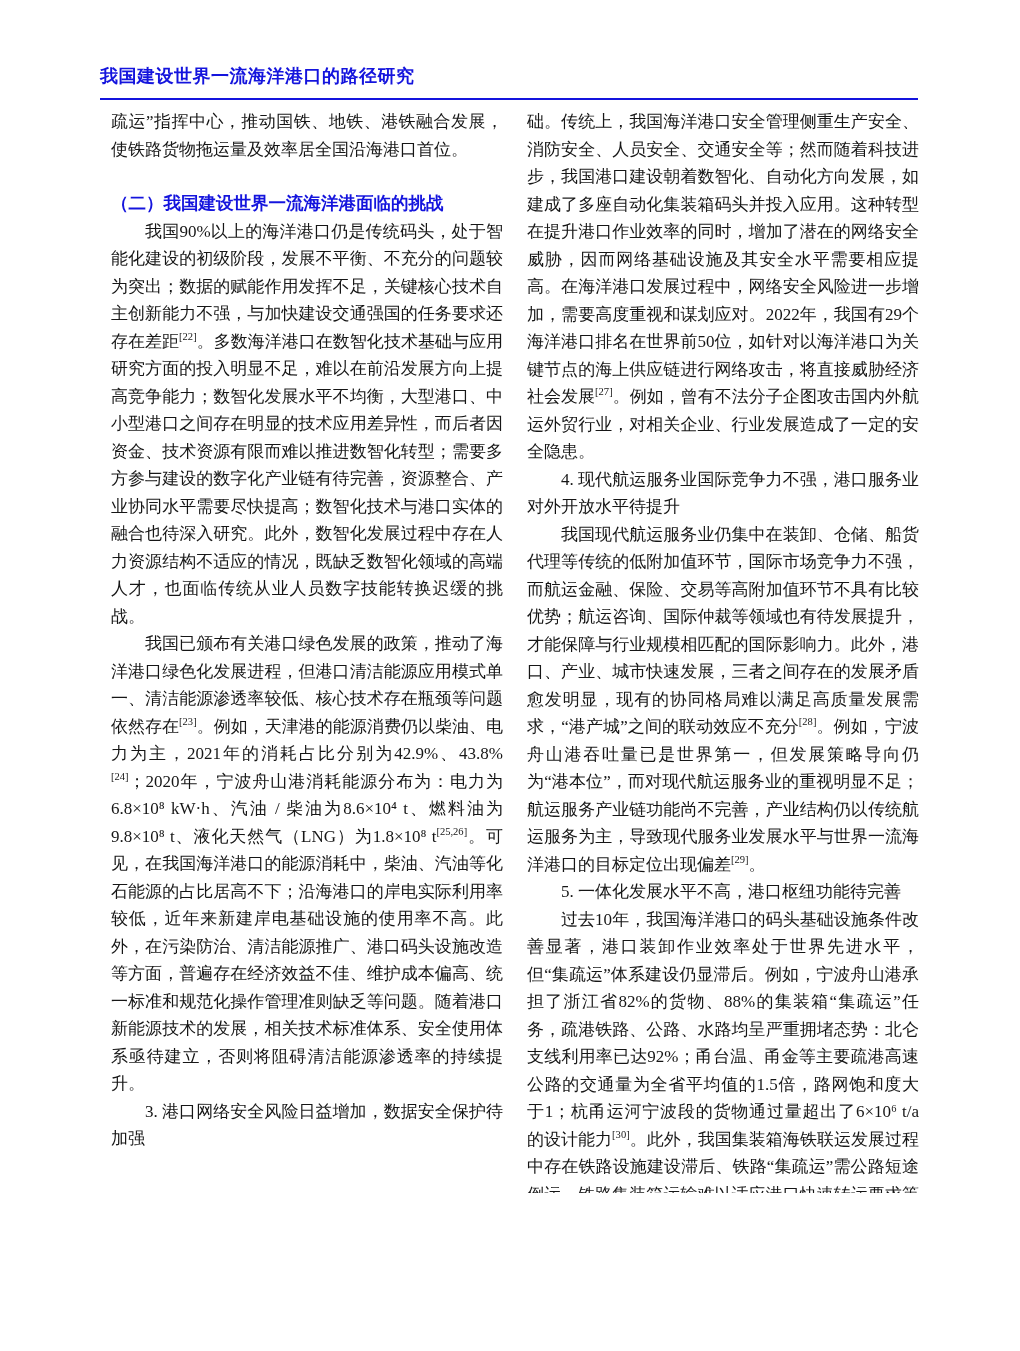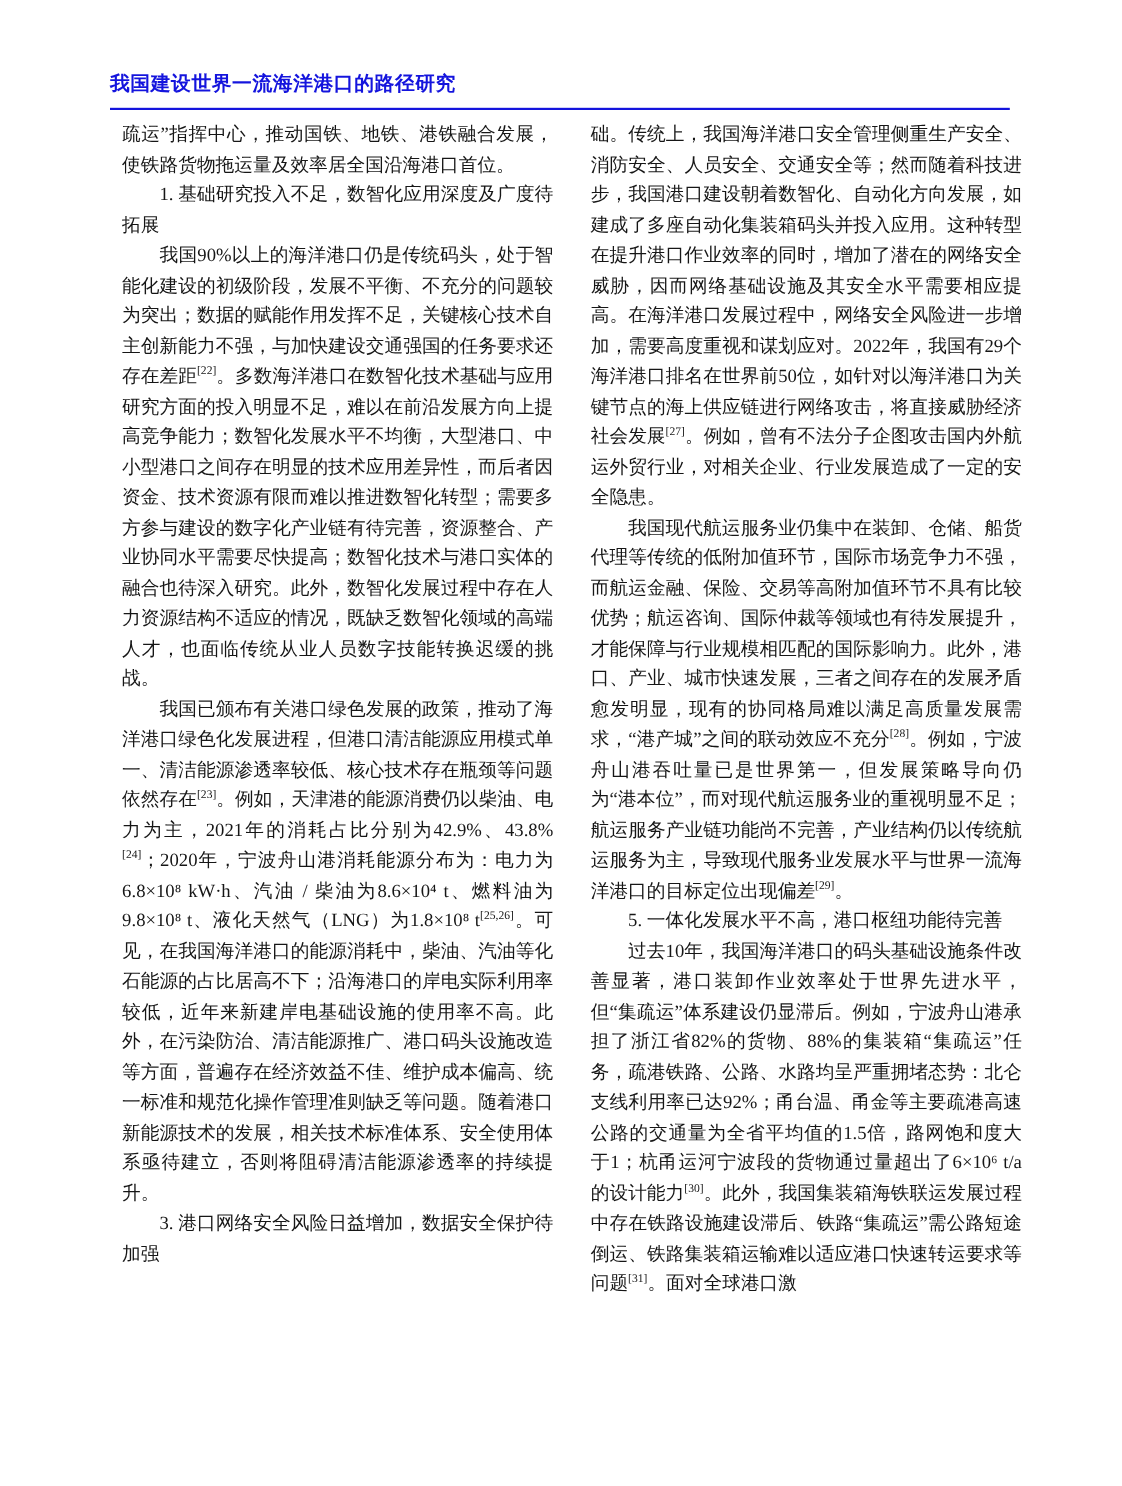--- a/index.html
+++ b/index.html
@@ -25,21 +25,21 @@
   }
   .col{
     position:absolute;
     top:108px;
     width:392px;
     font-size:17px;
     line-height:27.5px;
     text-align:justify;
   }
   .col-left{left:83px;margin-left:28px;}
-  .col-right{left:527px;margin-left:10px;}
+  .col-right{left:527px;}
   .para{margin:0;padding:0;font-weight:normal;}
   .para.body{text-indent:2em;}
   .para.continuation{text-indent:0;}
   .para.heading{
     margin-top:27px;
     font-family:"Liberation Sans","DejaVu Sans",sans-serif;
     font-weight:bold;
     color:#1414dd;
     font-size:17.5px;
     text-indent:0;
@@ -61,26 +61,27 @@
 </head>
 <body>
 
 <div class="page">
   <div class="running-head" style="color: rgb(20, 20, 221); border-bottom-color: rgb(20, 20, 221);">
     <span>我国建设世界一流海洋港口的路径研究</span>
   </div>
 
   <div class="col col-left" id="col-left">
       <p class="para continuation">疏运”指挥中心，推动国铁、地铁、港铁融合发展，使铁路货物拖运量及效率居全国沿海港口首位。</p>
-      <p class="para body">1. 基础研究投入不足，数智化应用深度及广度待拓展</p>
+      <h3 class="para heading" style="color: rgb(20, 20, 221);">（二）我国建设世界一流海洋港面临的挑战</h3>
       <p class="para body">我国90%以上的海洋港口仍是传统码头，处于智能化建设的初级阶段，发展不平衡、不充分的问题较为突出；数据的赋能作用发挥不足，关键核心技术自主创新能力不强，与加快建设交通强国的任务要求还存在差距<sup class="ref">[22]</sup>。多数海洋港口在数智化技术基础与应用研究方面的投入明显不足，难以在前沿发展方向上提高竞争能力；数智化发展水平不均衡，大型港口、中小型港口之间存在明显的技术应用差异性，而后者因资金、技术资源有限而难以推进数智化转型；需要多方参与建设的数字化产业链有待完善，资源整合、产业协同水平需要尽快提高；数智化技术与港口实体的融合也待深入研究。此外，数智化发展过程中存在人力资源结构不适应的情况，既缺乏数智化领域的高端人才，也面临传统从业人员数字技能转换迟缓的挑战。</p>
       <p class="para body">我国已颁布有关港口绿色发展的政策，推动了海洋港口绿色化发展进程，但港口清洁能源应用模式单一、清洁能源渗透率较低、核心技术存在瓶颈等问题依然存在<sup class="ref">[23]</sup>。例如，天津港的能源消费仍以柴油、电力为主，2021年的消耗占比分别为42.9%、43.8%<sup class="ref">[24]</sup>；2020年，宁波舟山港消耗能源分布为：电力为6.8×10⁸ kW·h、汽油 / 柴油为8.6×10⁴ t、燃料油为9.8×10⁸ t、液化天然气（LNG）为1.8×10⁸ t<sup class="ref">[25,26]</sup>。可见，在我国海洋港口的能源消耗中，柴油、汽油等化石能源的占比居高不下；沿海港口的岸电实际利用率较低，近年来新建岸电基础设施的使用率不高。此外，在污染防治、清洁能源推广、港口码头设施改造等方面，普遍存在经济效益不佳、维护成本偏高、统一标准和规范化操作管理准则缺乏等问题。随着港口新能源技术的发展，相关技术标准体系、安全使用体系亟待建立，否则将阻碍清洁能源渗透率的持续提升。</p>
       <p class="para body">3. 港口网络安全风险日益增加，数据安全保护待加强</p>
     </div>
   <div class="col col-right" id="col-right">
       <p class="para continuation">础。传统上，我国海洋港口安全管理侧重生产安全、消防安全、人员安全、交通安全等；然而随着科技进步，我国港口建设朝着数智化、自动化方向发展，如建成了多座自动化集装箱码头并投入应用。这种转型在提升港口作业效率的同时，增加了潜在的网络安全威胁，因而网络基础设施及其安全水平需要相应提高。在海洋港口发展过程中，网络安全风险进一步增加，需要高度重视和谋划应对。2022年，我国有29个海洋港口排名在世界前50位，如针对以海洋港口为关键节点的海上供应链进行网络攻击，将直接威胁经济社会发展<sup class="ref">[27]</sup>。例如，曾有不法分子企图攻击国内外航运外贸行业，对相关企业、行业发展造成了一定的安全隐患。</p>
+      <p class="para body">4. 现代航运服务业国际竞争力不强，港口服务业对外开放水平待提升</p>
       <p class="para body">我国现代航运服务业仍集中在装卸、仓储、船货代理等传统的低附加值环节，国际市场竞争力不强，而航运金融、保险、交易等高附加值环节不具有比较优势；航运咨询、国际仲裁等领域也有待发展提升，才能保障与行业规模相匹配的国际影响力。此外，港口、产业、城市快速发展，三者之间存在的发展矛盾愈发明显，现有的协同格局难以满足高质量发展需求，“港产城”之间的联动效应不充分<sup class="ref">[28]</sup>。例如，宁波舟山港吞吐量已是世界第一，但发展策略导向仍为“港本位”，而对现代航运服务业的重视明显不足；航运服务产业链功能尚不完善，产业结构仍以传统航运服务为主，导致现代服务业发展水平与世界一流海洋港口的目标定位出现偏差<sup class="ref">[29]</sup>。</p>
       <p class="para body">5. 一体化发展水平不高，港口枢纽功能待完善</p>
       <p class="para body">过去10年，我国海洋港口的码头基础设施条件改善显著，港口装卸作业效率处于世界先进水平，但“集疏运”体系建设仍显滞后。例如，宁波舟山港承担了浙江省82%的货物、88%的集装箱“集疏运”任务，疏港铁路、公路、水路均呈严重拥堵态势：北仑支线利用率已达92%；甬台温、甬金等主要疏港高速公路的交通量为全省平均值的1.5倍，路网饱和度大于1；杭甬运河宁波段的货物通过量超出了6×10⁶ t/a的设计能力<sup class="ref">[30]</sup>。此外，我国集装箱海铁联运发展过程中存在铁路设施建设滞后、铁路“集疏运”需公路短途倒运、铁路集装箱运输难以适应港口快速转运要求等问题<sup class="ref">[31]</sup>。面对全球港口激</p>
     </div>
 
   <div class="page-number" style="color: rgb(20, 20, 221);">240</div>
 </div>
 
 </body></html>

